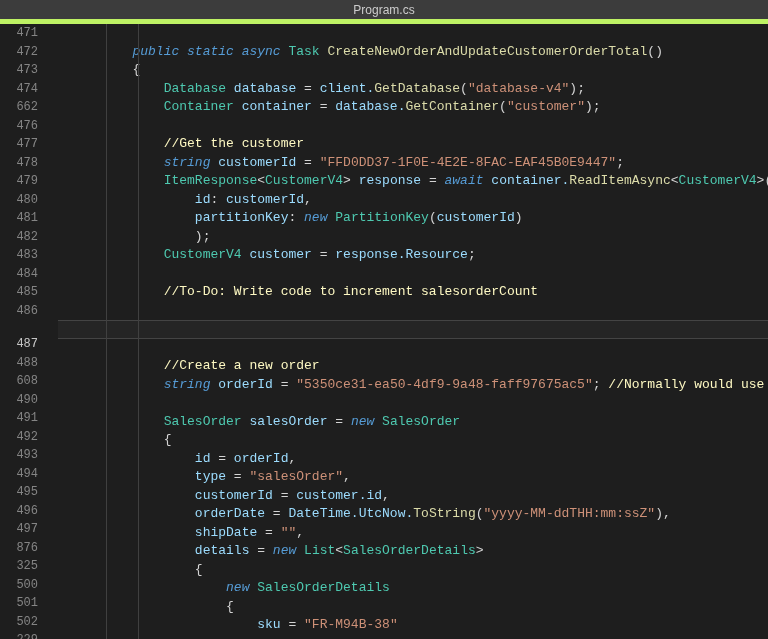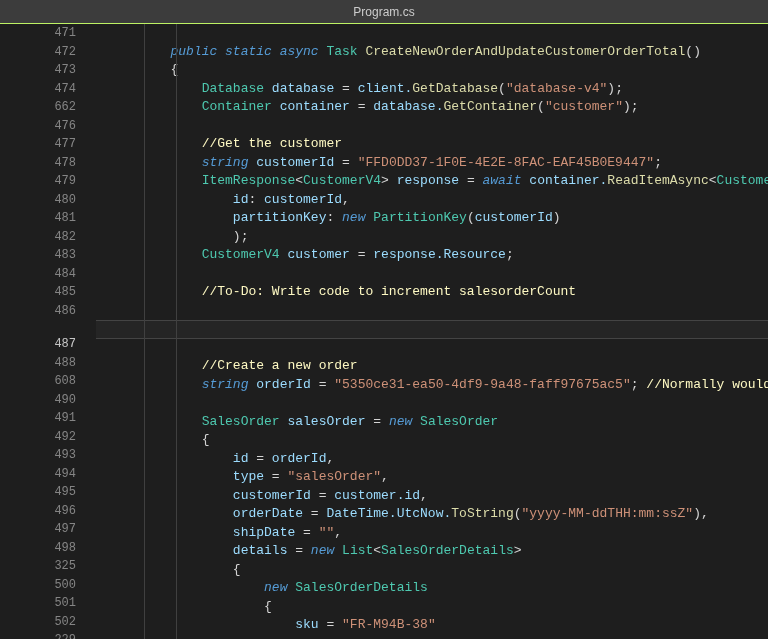--- a/index.html
+++ b/index.html
@@ -12,27 +12,26 @@
   }
   .titlebar {
     height: 24px;
     background: #3c3c3c;
     display: flex;
     align-items: center;
     justify-content: center;
     color: #cccccc;
     font-family: "Segoe UI", sans-serif;
     font-size: 12px;
-    border-bottom: 1px solid #bef264;
+    border-bottom: 5px solid #bef264;
   }
   .editor {
     display: flex;
     height: calc(639px - 24px);
     position: relative;
-    padding-left: 38px;
   }
   .gutter {
     width: 48px;
     background: #1e1e1e;
     color: #858585;
     text-align: right;
     padding-right: 10px;
     user-select: none;
     flex-shrink: 0;
   }
@@ -104,21 +103,21 @@
       <div class="ln">488</div>
       <div class="ln">608</div>
       <div class="ln">490</div>
       <div class="ln">491</div>
       <div class="ln">492</div>
       <div class="ln">493</div>
       <div class="ln">494</div>
       <div class="ln">495</div>
       <div class="ln">496</div>
       <div class="ln">497</div>
-      <div class="ln">498</div>
+      <div class="ln">876</div>
       <div class="ln">325</div>
       <div class="ln">500</div>
       <div class="ln">501</div>
       <div class="ln">502</div>
       <div class="ln">229</div>
     </div>
   <div class="glyph-margin"></div>
   <div class="code" id="code"><div class="line"><span>        </span></div><div class="line"><span>        </span><span class="kw">public </span><span class="kw">static </span><span class="kw">async </span><span class="type">Task </span><span class="fn">CreateNewOrderAndUpdateCustomerOrderTotal</span><span class="punc">()</span></div><div class="line"><span>        </span><span class="punc">{</span></div><div class="line"><span>            </span><span class="type">Database </span><span class="var">database </span><span class="op">= </span><span class="var">client.</span><span class="fn">GetDatabase</span><span class="punc">(</span><span class="str">"database-v4"</span><span class="punc">);</span></div><div class="line"><span>            </span><span class="type">Container </span><span class="var">container </span><span class="op">= </span><span class="var">database.</span><span class="fn">GetContainer</span><span class="punc">(</span><span class="str">"customer"</span><span class="punc">);</span></div><div class="line"><span></span></div><div class="line"><span>            </span><span class="com">//Get the customer</span></div><div class="line"><span>            </span><span class="kw">string </span><span class="var">customerId </span><span class="op">= </span><span class="str">"FFD0DD37-1F0E-4E2E-8FAC-EAF45B0E9447"</span><span class="punc">;</span></div><div class="line"><span>            </span><span class="type">ItemResponse</span><span class="punc">&lt;</span><span class="type">CustomerV4</span><span class="punc">&gt; </span><span class="var">response </span><span class="op">= </span><span class="kw">await </span><span class="var">container.</span><span class="fn">ReadItemAsync</span><span class="punc">&lt;</span><span class="type">CustomerV4</span><span class="punc">&gt;(</span></div><div class="line"><span>                </span><span class="var">id</span><span class="punc">: </span><span class="var">customerId</span><span class="punc">,</span></div><div class="line"><span>                </span><span class="var">partitionKey</span><span class="punc">: </span><span class="kw">new </span><span class="type">PartitionKey</span><span class="punc">(</span><span class="var">customerId</span><span class="punc">)</span></div><div class="line"><span>                </span><span class="punc">);</span></div><div class="line"><span>            </span><span class="type">CustomerV4 </span><span class="var">customer </span><span class="op">= </span><span class="var">response.Resource</span><span class="punc">;</span></div><div class="line"><span></span></div><div class="line"><span>            </span><span class="com">//To-Do: Write code to increment salesorderCount</span></div><div class="line"><span></span></div><div class="line"><span></span></div><div class="line"><span></span></div><div class="line"><span>            </span><span class="com">//Create a new order</span></div><div class="line"><span>            </span><span class="kw">string </span><span class="var">orderId </span><span class="op">= </span><span class="str">"5350ce31-ea50-4df9-9a48-faff97675ac5"</span><span class="punc">; </span><span class="com">//Normally would use G</span></div><div class="line"><span></span></div><div class="line"><span>            </span><span class="type">SalesOrder </span><span class="var">salesOrder </span><span class="op">= </span><span class="kw">new </span><span class="type">SalesOrder</span></div><div class="line"><span>            </span><span class="punc">{</span></div><div class="line"><span>                </span><span class="var">id </span><span class="op">= </span><span class="var">orderId</span><span class="punc">,</span></div><div class="line"><span>                </span><span class="var">type </span><span class="op">= </span><span class="str">"salesOrder"</span><span class="punc">,</span></div><div class="line"><span>                </span><span class="var">customerId </span><span class="op">= </span><span class="var">customer.id</span><span class="punc">,</span></div><div class="line"><span>                </span><span class="var">orderDate </span><span class="op">= </span><span class="var">DateTime.UtcNow.</span><span class="fn">ToString</span><span class="punc">(</span><span class="str">"yyyy-MM-ddTHH:mm:ssZ"</span><span class="punc">),</span></div><div class="line"><span>                </span><span class="var">shipDate </span><span class="op">= </span><span class="str">""</span><span class="punc">,</span></div><div class="line"><span>                </span><span class="var">details </span><span class="op">= </span><span class="kw">new </span><span class="type">List</span><span class="punc">&lt;</span><span class="type">SalesOrderDetails</span><span class="punc">&gt;</span></div><div class="line"><span>                </span><span class="punc">{</span></div><div class="line"><span>                    </span><span class="kw">new </span><span class="type">SalesOrderDetails</span></div><div class="line"><span>                    </span><span class="punc">{</span></div><div class="line"><span>                        </span><span class="var">sku </span><span class="op">= </span><span class="str">"FR-M94B-38"</span></div><div class="cursor-line" style="top: 296px;"></div><div class="indent-guide" style="left: 48px;"></div><div class="indent-guide" style="left: 80px;"></div></div>
 </div>
 

